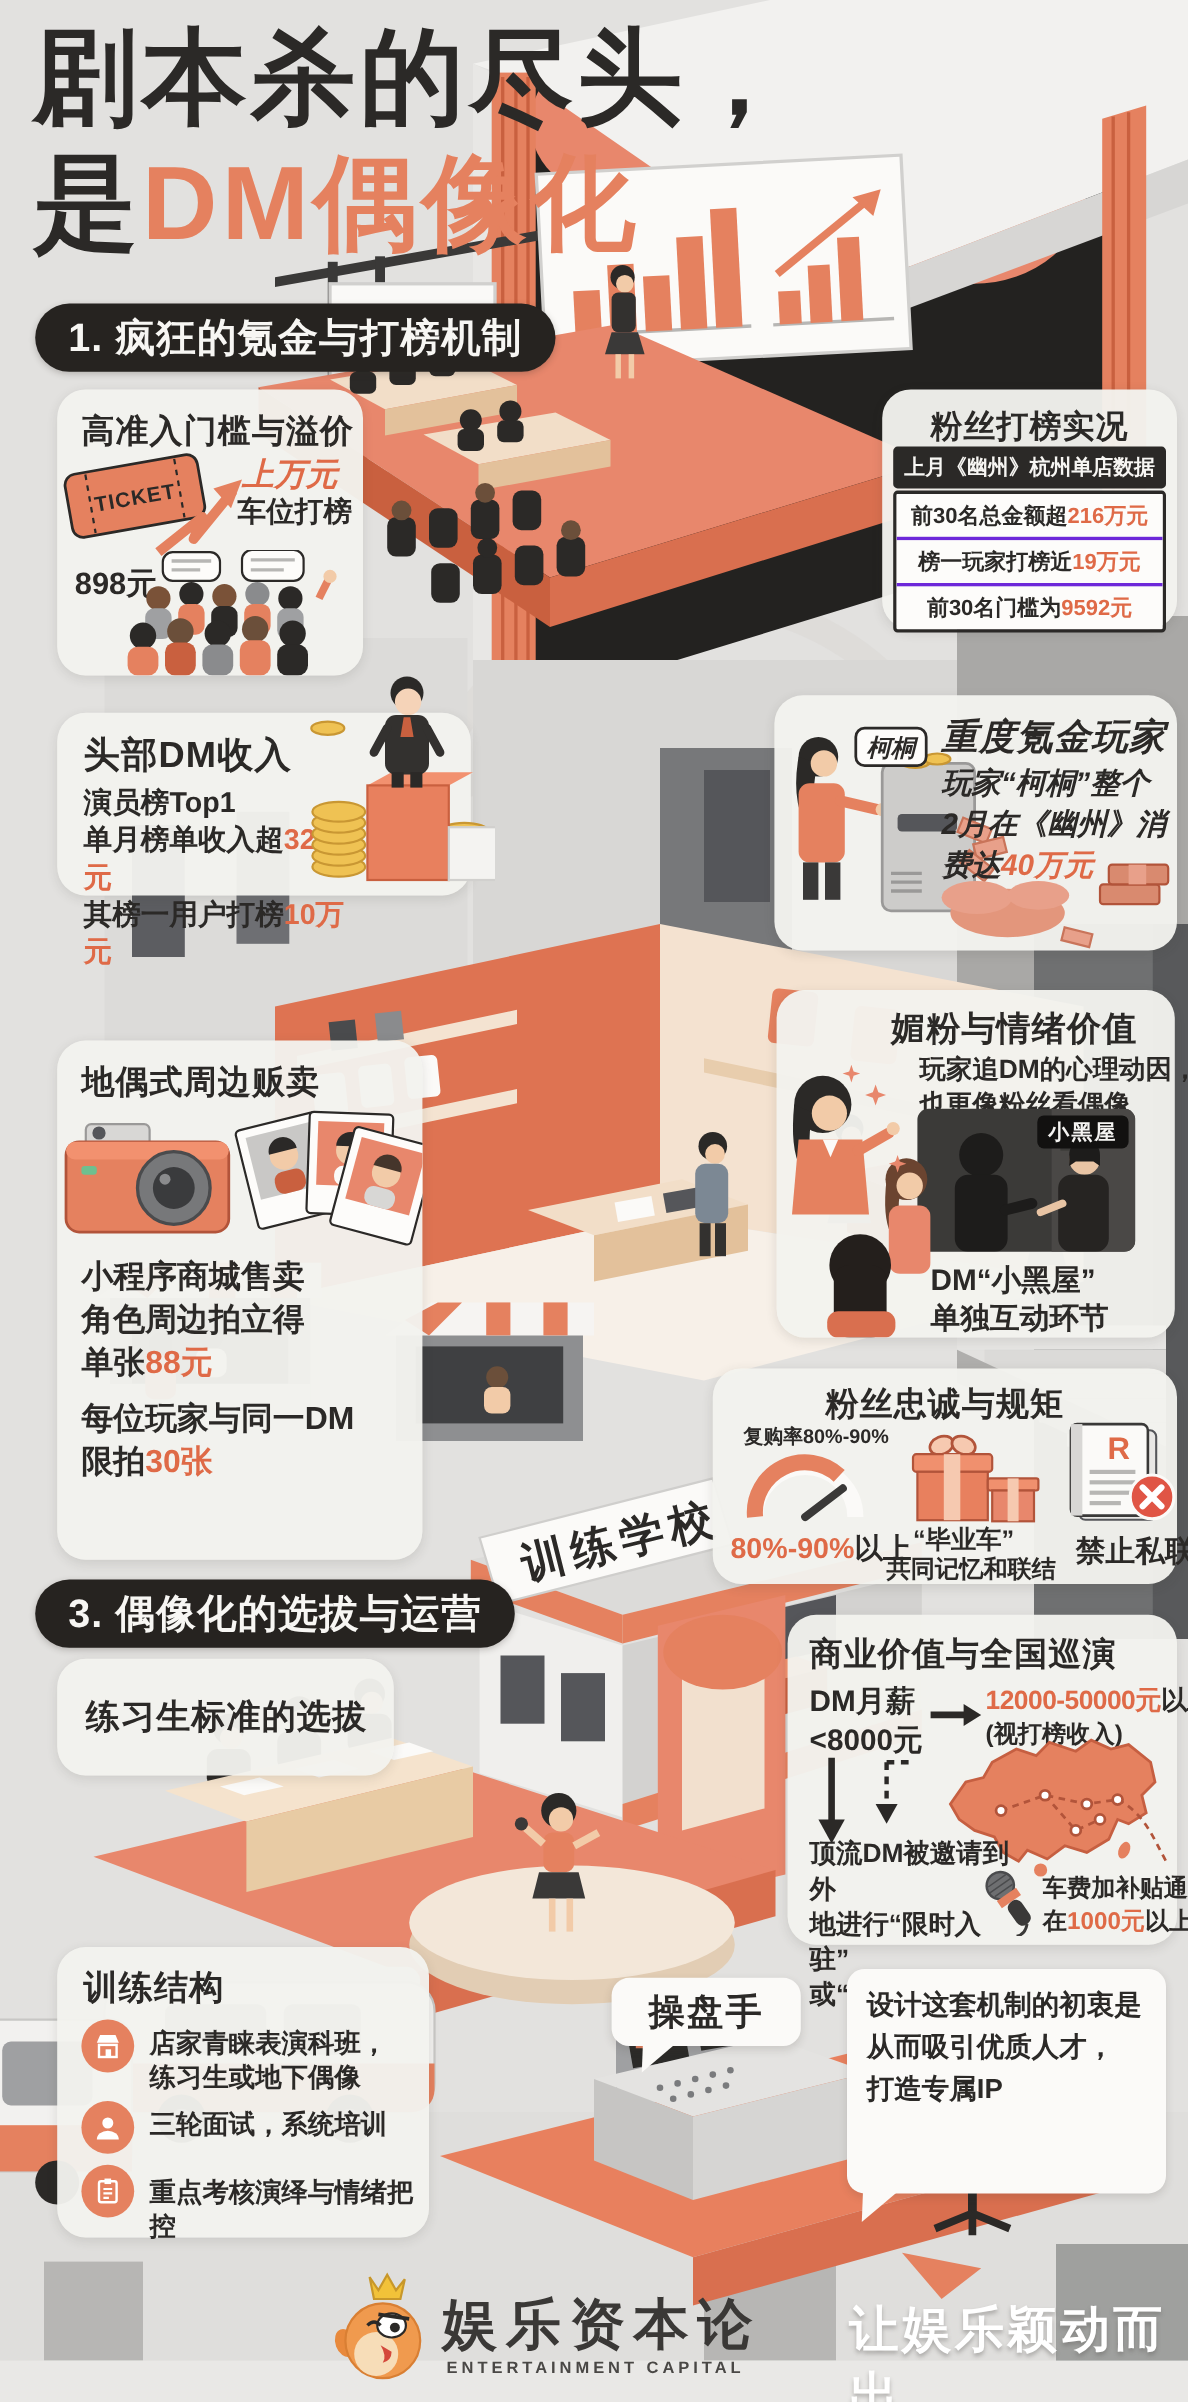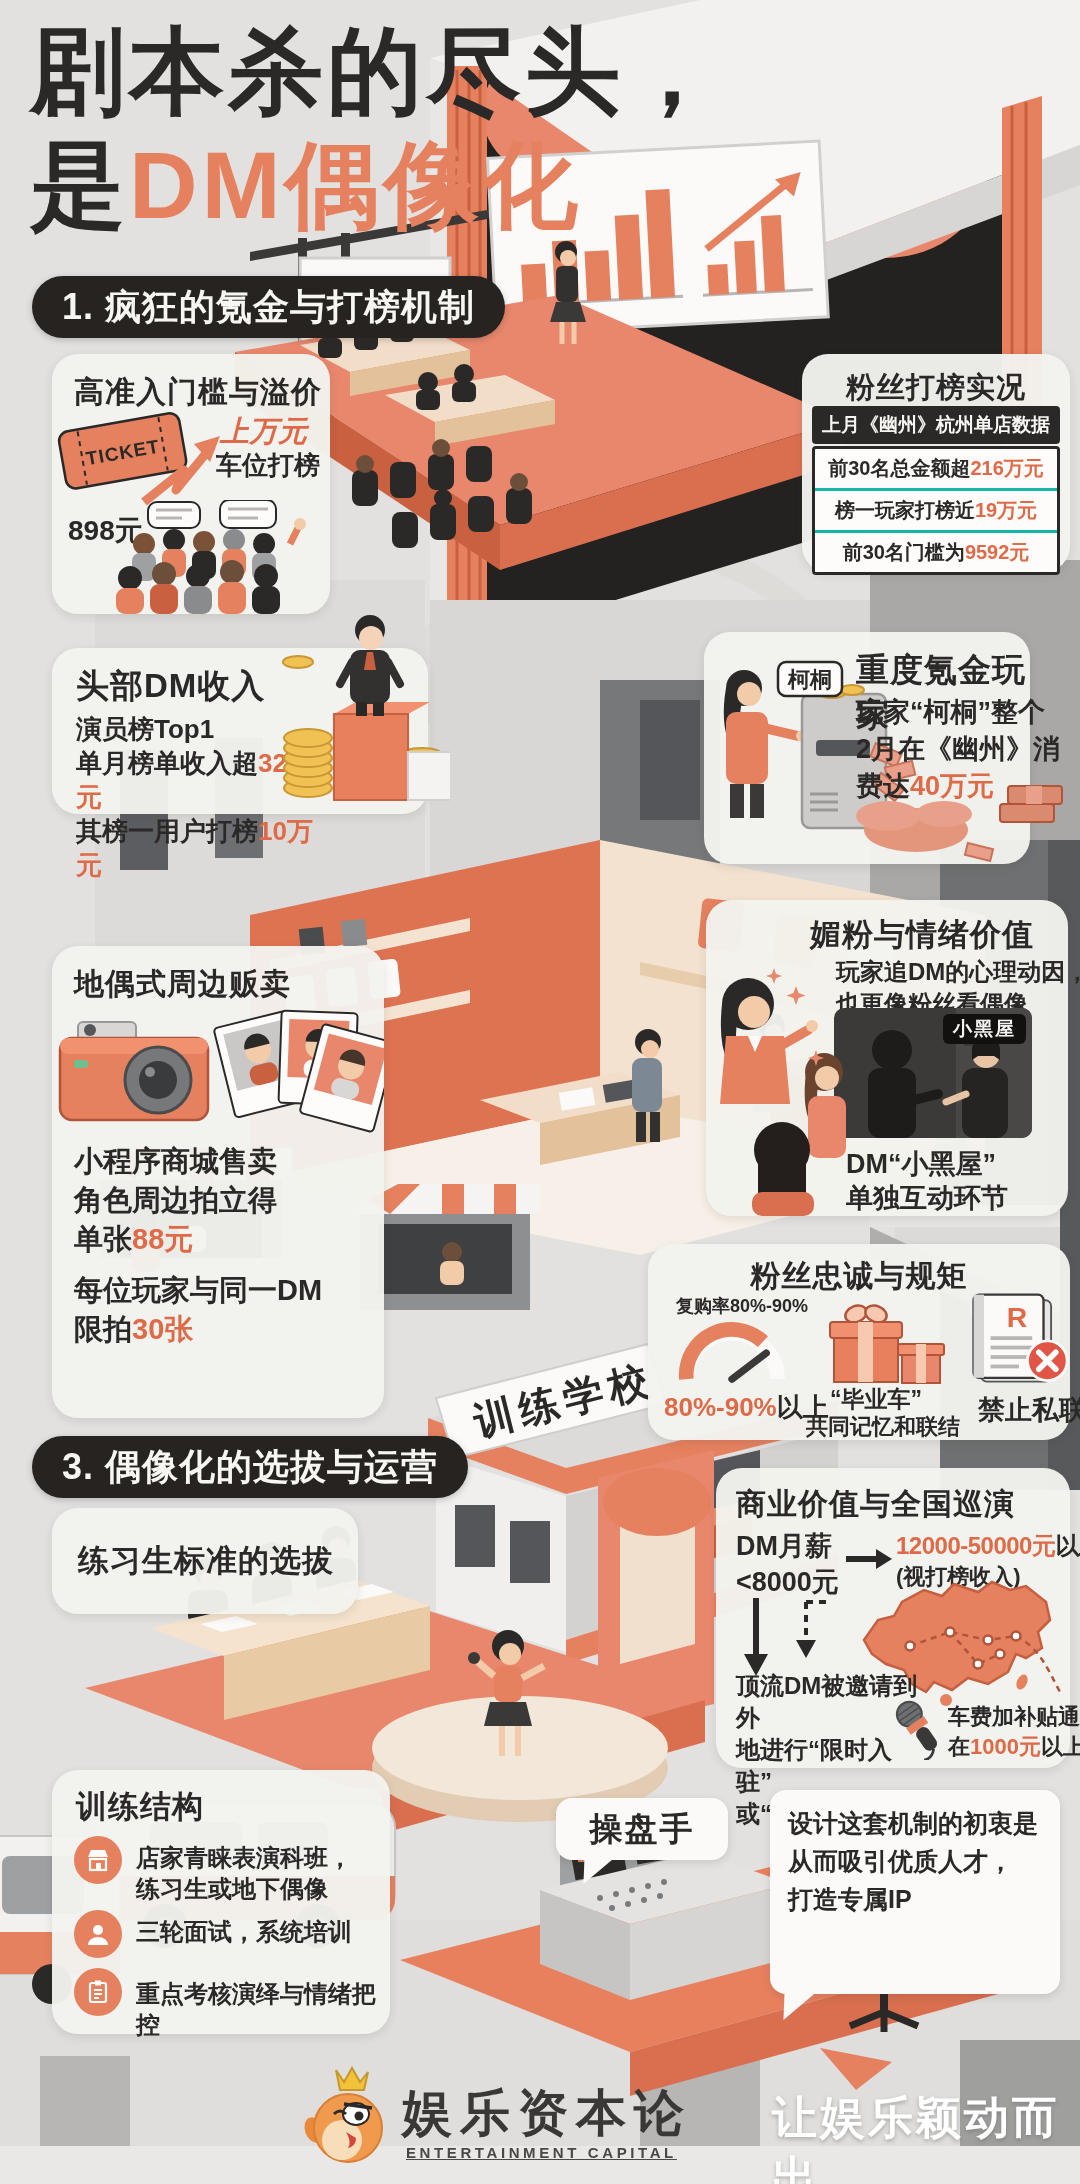--- a/index.html
+++ b/index.html
@@ -15,21 +15,21 @@
     height:62px;border-radius:34px;display:inline-flex;align-items:center;padding:0 30px;
     letter-spacing:1px;box-shadow:0 2px 6px rgba(50,45,40,.25);}
   .card{position:absolute;background:rgba(243,242,238,.96);border-radius:26px;
     box-shadow:0 3px 10px rgba(60,55,50,.12);margin-left:16px;}
   .card h3{margin:0;font-size:30px;font-weight:700;letter-spacing:1px;}
   .ln{position:absolute;font-weight:700;white-space:nowrap;}
   
   .fr-bar{position:absolute;left:10px;right:10px;top:52px;background:#2B2927;color:#F7F6F3;
     font-size:19px;font-weight:700;text-align:center;padding:6px 0;border-radius:4px;letter-spacing:0;}
   .fr-tbl{position:absolute;left:10px;right:10px;top:92px;border:3px solid #2B2927;border-radius:4px;overflow:hidden;}
-  .fr-row{background:#FDFCFA;text-align:center;font-size:20px;font-weight:700;padding:6px 0;border-top:3px solid #14b8a6;white-space:nowrap;}
+  .fr-row{background:#FDFCFA;text-align:center;font-size:20px;font-weight:700;padding:6px 0;border-top:3px solid #6d28d9;white-space:nowrap;}
   .fr-row:first-child{border-top:none;}
   
   .darkbox{position:absolute;left:128px;top:108px;width:198px;height:130px;background:#3B3A38;
     border-radius:10px;overflow:hidden;}
   .badge{position:absolute;right:6px;top:6px;background:#121110;color:#F5F4F2;font-size:19px;
     font-weight:700;padding:2px 10px;border-radius:6px;letter-spacing:2px;}
   
   .trow{position:absolute;left:22px;display:flex;align-items:flex-start;gap:14px;}
   .ticon{width:48px;height:48px;border-radius:50%;background:#E5815F;flex:0 0 48px;
     display:flex;align-items:center;justify-content:center;}
@@ -39,21 +39,21 @@
   .bubble:after{content:"";position:absolute;left:24px;bottom:-24px;width:0;height:0;
     border-left:8px solid transparent;border-right:24px solid transparent;
     border-top:28px solid #FBFAF8;transform:skewX(-18deg);}
   .op{left:556px;top:1798px;width:172px;height:62px;display:flex;align-items:center;
     justify-content:center;font-size:33px;font-weight:700;letter-spacing:2px;}
   .quote{left:770px;top:1790px;width:290px;height:204px;padding:14px 18px;font-size:25px;
     font-weight:700;line-height:38px;box-sizing:border-box;}
   .quote:after{left:10px;bottom:-26px;border-top-color:#FBFAF8;}
   .logo-cn{position:absolute;left:402px;top:2080px;font-size:50px;font-weight:700;
     font-family:"DejaVu Serif","Liberation Serif",serif;letter-spacing:8px;color:#3A3836;}
-  .logo-en{position:absolute;left:406px;top:2144px;font-size:15px;letter-spacing:3.6px;color:#4A4846;font-weight:600;text-decoration:underline;}
+  .logo-en{position:absolute;left:406px;top:2144px;font-size:15px;letter-spacing:3.6px;color:#4A4846;font-weight:600;}
   .wm{position:absolute;left:772px;top:2088px;font-size:45px;font-weight:700;color:#FFFFFF;
     letter-spacing:3px;text-shadow:0 2px 4px rgba(90,88,85,.4);}
 </style>
 </head>
 <body>
 
 <div class="canvas">
 
   <svg class="bg" viewBox="0 0 1080 2184">
     <rect width="1080" height="2184" fill="#E2E1DF"></rect>
@@ -437,21 +437,21 @@
       <circle cx="101" cy="56" r="12" fill="#F5D3B8"></circle>
       <rect x="80" y="68" width="40" height="54" rx="10" fill="#33312F"></rect>
       <polygon points="97,70 103,70 106,88 94,88" fill="#C9603F"></polygon>
       <line x1="82" y1="80" x2="70" y2="102" stroke="#33312F" stroke-width="8" stroke-linecap="round"></line>
       <line x1="118" y1="80" x2="130" y2="102" stroke="#33312F" stroke-width="8" stroke-linecap="round"></line>
       <rect x="86" y="120" width="11" height="14" fill="#2B2927"></rect>
       <rect x="103" y="120" width="11" height="14" fill="#2B2927"></rect>
     </svg>
   </div>
 
-  <div class="card" style="left:688px;top:632px;width:326px;height:232px;">
+  <div class="card" style="left:688px;top:632px;width:366px;height:232px;font-style:italic;">
     <svg class="abs" style="left:0;top:0;" width="366" height="232" viewBox="0 0 366 232">
       <circle cx="40" cy="56" r="18" fill="#2B2927"></circle>
       <path d="M22,56 q-6,34 4,58 l14,0 q-8,-28 0,-52 z" fill="#2B2927"></path>
       <circle cx="45" cy="62" r="12" fill="#F2CBA8"></circle>
       <rect x="22" y="80" width="42" height="72" rx="10" fill="#E5815F"></rect>
       <line x1="60" y1="96" x2="94" y2="104" stroke="#E5815F" stroke-width="10" stroke-linecap="round"></line>
       <circle cx="98" cy="104" r="6" fill="#F2CBA8"></circle>
       <rect x="26" y="152" width="14" height="34" fill="#3A3938"></rect>
         <rect x="46" y="152" width="14" height="34" fill="#3A3938"></rect>
       <rect x="98" y="62" width="84" height="134" rx="8" fill="#CDCCCA" stroke="#9A9998" stroke-width="2.5"></rect>

